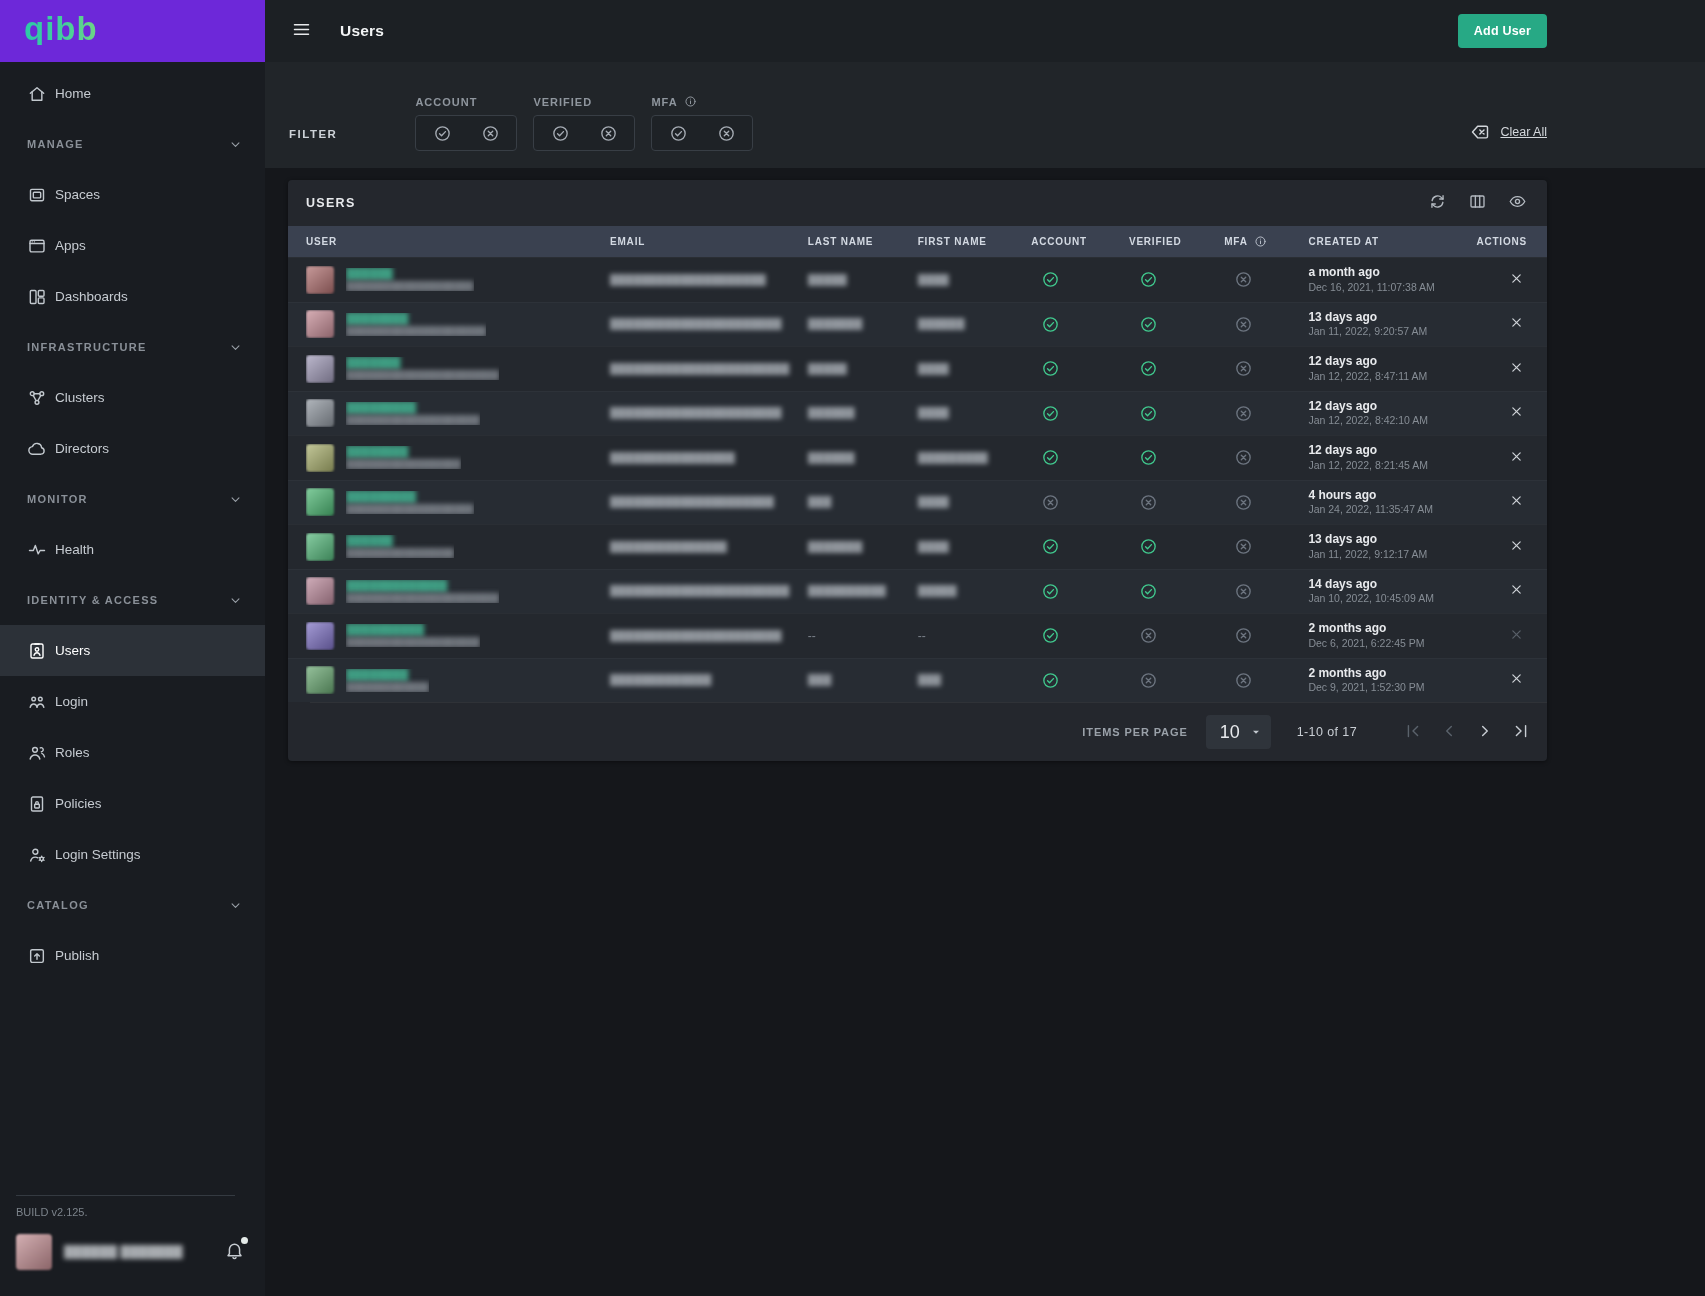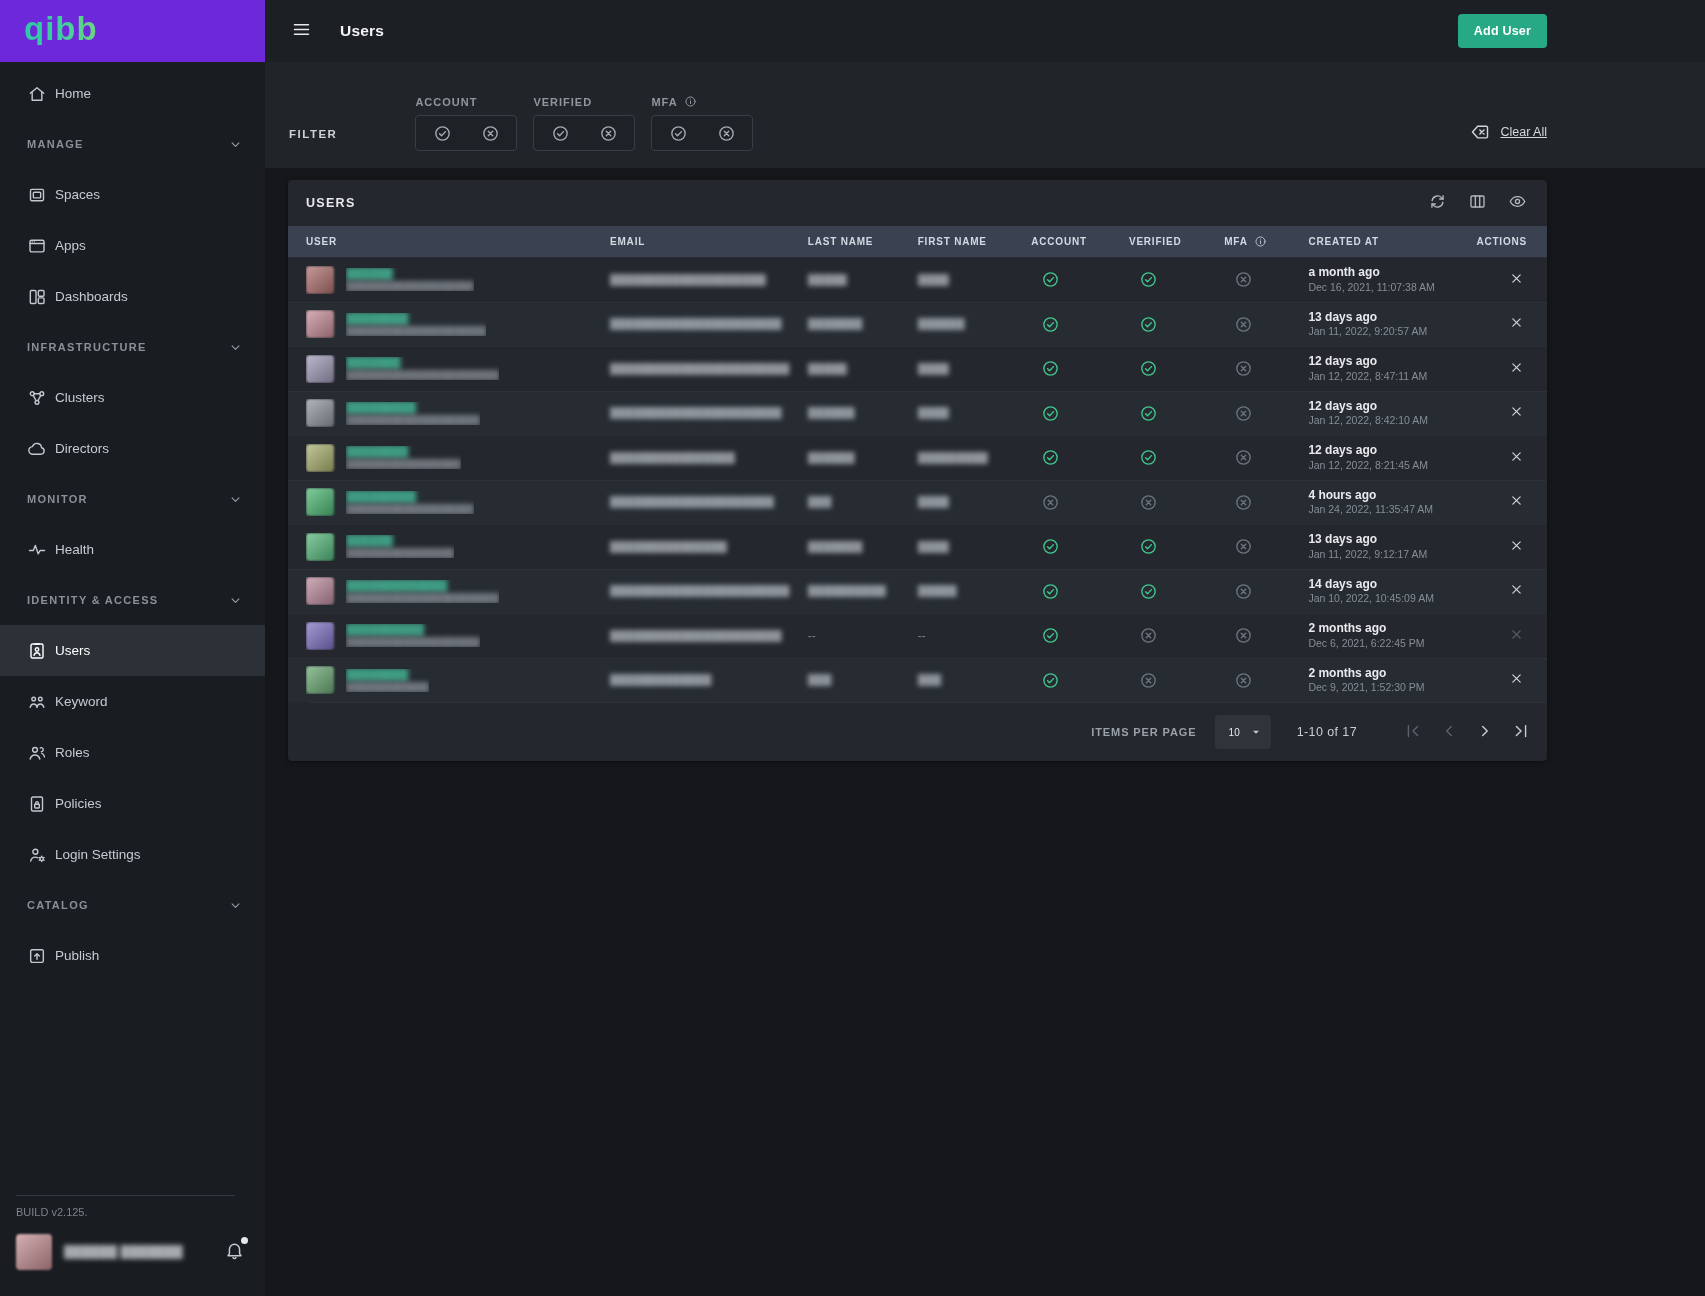--- a/index.html
+++ b/index.html
@@ -108,21 +108,21 @@
   .created-abs { color:#868d95; font-size:10.5px; margin-top:2px; line-height:1.1; }
   .td.actions { display:flex; justify-content:flex-end; }
   .row-x { background:none; border:none; color:#cfd3d8; cursor:pointer; padding:2px; }
   .row-x svg { width:17px; height:17px; }
   .row-x.dim { color:#596069; }
 
   .pager { height:59px; display:flex; align-items:center; justify-content:flex-end;
     padding:0 14px 0 4px; border-top:1px solid rgba(255,255,255,.05);margin-left:22px; }
   .pager-label { color:#9aa1a9; font-size:11px; font-weight:700; letter-spacing:.9px; }
   .select { display:flex; align-items:center; gap:8px; background:#2f343b; border-radius:4px; height:34px;
-    padding:0 7px 0 14px; color:#e8eaed; font-size:10px; cursor:pointer; margin:0 26px 0 18px; }
+    padding:0 7px 0 14px; color:#e8eaed; font-size:18px; cursor:pointer; margin:0 26px 0 18px; }
   .select .icon svg { width:16px; height:16px; color:#c3c9cf; }
   .range { color:#c9ced4; font-size:12.5px; letter-spacing:.4px; margin-right:32px; }
   .pg { background:none; border:none; color:#c9ced4; cursor:pointer; padding:2px; margin-left:12px; }
   .pg svg { width:20px; height:20px; }
   .pg.disabled { color:#5a626b; }
 </style>
 </head>
 <body>
 
 <div class="app">
@@ -241,21 +241,21 @@
           <span class="nav-label">Users</span>
         </div>
         <div class="nav-item">
           <span class="icon">
             <svg viewBox="0 0 24 24" fill="none" stroke="currentColor" stroke-width="1.7" stroke-linecap="round" stroke-linejoin="round">
               <circle cx="8" cy="8.4" r="2.2"></circle>
               <circle cx="16" cy="8.4" r="2.2"></circle>
               <path d="M3.8 18.4c.6-2.6 2.3-4 4.2-4s3.6 1.4 4.2 4M11.8 18.4c.6-2.6 2.3-4 4.2-4s3.6 1.4 4.2 4"></path>
             </svg>
           </span>
-          <span class="nav-label">Keyword</span>
+          <span class="nav-label">Login</span>
         </div>
         <div class="nav-item">
           <span class="icon">
             <svg viewBox="0 0 24 24" fill="none" stroke="currentColor" stroke-width="1.7" stroke-linecap="round" stroke-linejoin="round">
               <circle cx="9.6" cy="8.2" r="2.9"></circle>
               <path d="M3.8 19.2c.8-3.2 3.1-4.9 5.8-4.9s5 1.7 5.8 4.9"></path>
               <path d="M15.9 5.9a2.4 2.4 0 1 1 1.3 4.5M17.8 12.4c1.6.6 2.7 2 3.2 4.2"></path>
             </svg>
           </span>
           <span class="nav-label">Roles</span>

